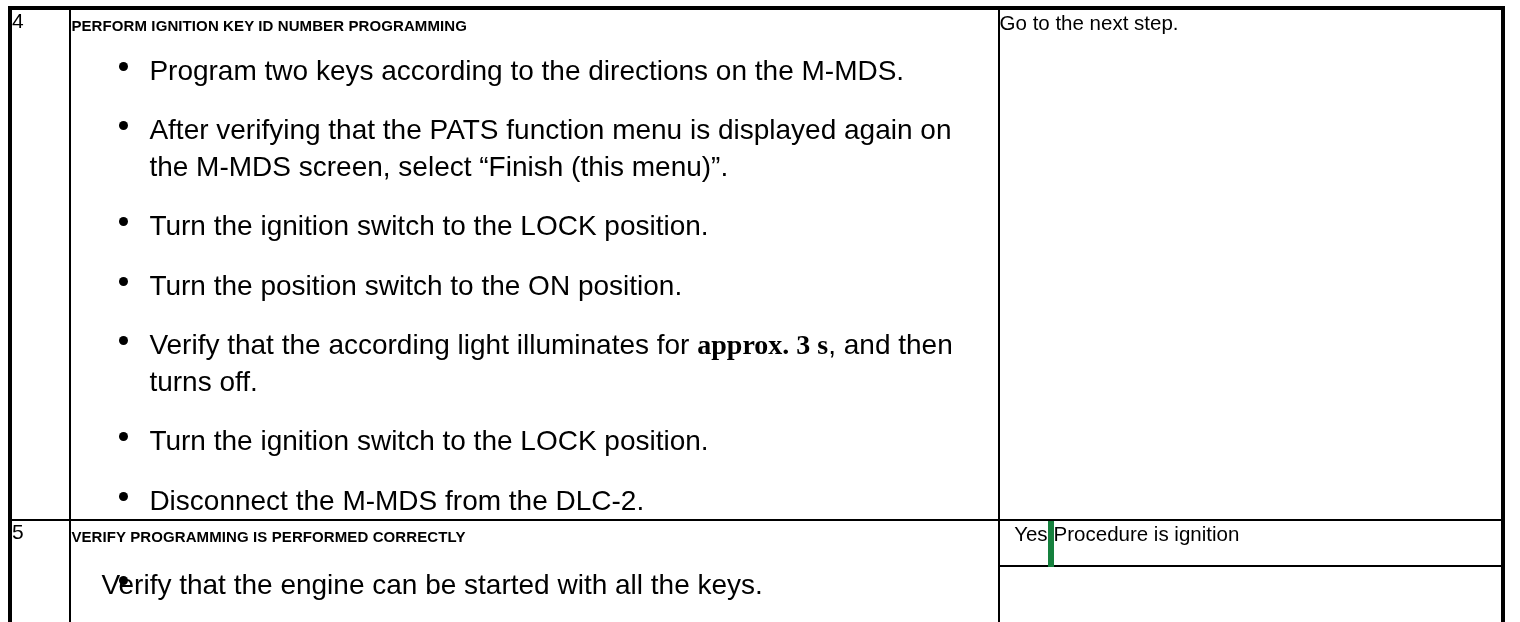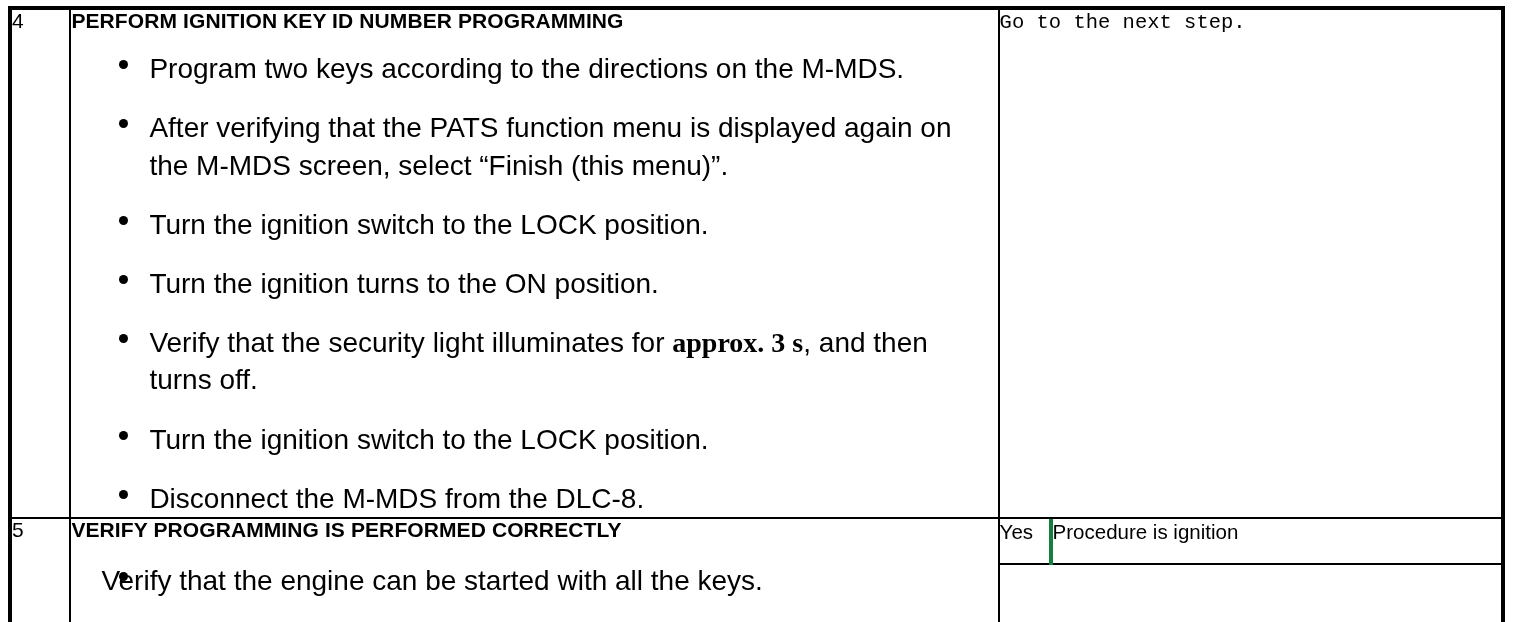--- a/index.html
+++ b/index.html
@@ -57,25 +57,25 @@
     font-weight: normal;
     letter-spacing: 0;
   }
 
   
   .body-cell {
     padding: 7px 10px 6px 10px;
   }
 
   .step-title {
-    font-size: 21px;
+    font-size: 15px;
     font-weight: bold;
     line-height: 1.05;
     letter-spacing: 0.1px;
-    margin: 0 0 6px 0;
+    margin: 8px 0 6px 0;
     white-space: nowrap;
   }
 
   .bullets {
     list-style: none;
     margin: 0;
     padding: 0;
   }
 
   .bullets li {
@@ -109,21 +109,20 @@
 
   
   .result-cell {
     font-size: 20.5px;
     line-height: 1.3;
     padding: 7px 8px 6px 9px;
   }
 
   .result-mid {
     vertical-align: middle;
-    font-family: Liberation Mono, monospace;
   }
 
   .yesno-cell {
     font-size: 20.5px;
     line-height: 1.3;
     padding: 7px 4px 6px 6px;
     vertical-align: middle;
     text-align: left;
     white-space: nowrap;
   }
@@ -131,21 +130,21 @@
   .nested {
     width: 100%;
     border-collapse: collapse;
     table-layout: fixed;
   }
   .nested td {
     border: 0;
     padding: 0;
   }
   .nested tr.row-yes td { border-bottom: 2px solid #000000; }
-  .nested td.divider-left { border-right: 4px solid #15803d; }
+  .nested td.divider-left { border-right: 6px solid #15803d; text-align: right; }
 
   .h-row-yes { height: 45px; }
 </style>
 </head>
 <body>
 
 <div class="page">
 
   <table class="diag-table">
     <colgroup>
@@ -173,33 +172,33 @@
             <li>
               <span class="bullet-dot"></span>
               <span class="btxt"><span>After verifying that the PATS function menu is displayed again on the M-MDS screen, select “Finish (this menu)”.</span><b></b><span></span></span>
             </li>
             <li>
               <span class="bullet-dot"></span>
               <span class="btxt"><span>Turn the ignition switch to the LOCK position.</span><b></b><span></span></span>
             </li>
             <li>
               <span class="bullet-dot"></span>
-              <span class="btxt"><span>Turn the ignition turns to the ON position.</span><b></b><span></span></span>
-            </li>
-            <li>
-              <span class="bullet-dot"></span>
-              <span class="btxt"><span>Verify that the security light illuminates for </span><b>approx. 3 s</b><span>, and then turns off.</span></span>
+              <span class="btxt"><span>Turn the position switch to the ON position.</span><b></b><span></span></span>
+            </li>
+            <li>
+              <span class="bullet-dot"></span>
+              <span class="btxt"><span>Verify that the according light illuminates for </span><b>approx. 3 s</b><span>, and then turns off.</span></span>
             </li>
             <li>
               <span class="bullet-dot"></span>
               <span class="btxt"><span>Turn the ignition switch to the LOCK position.</span><b></b><span></span></span>
             </li>
             <li>
               <span class="bullet-dot"></span>
-              <span class="btxt"><span>Disconnect the M-MDS from the DLC-8.</span><b></b><span></span></span>
+              <span class="btxt"><span>Disconnect the M-MDS from the DLC-2.</span><b></b><span></span></span>
             </li>
           </ul>
         </td>
 
         <td class="result-cell result-mid" colspan="2">
           <span>Go to the next step.</span>
         </td>
       </tr>
 
       <tr>

